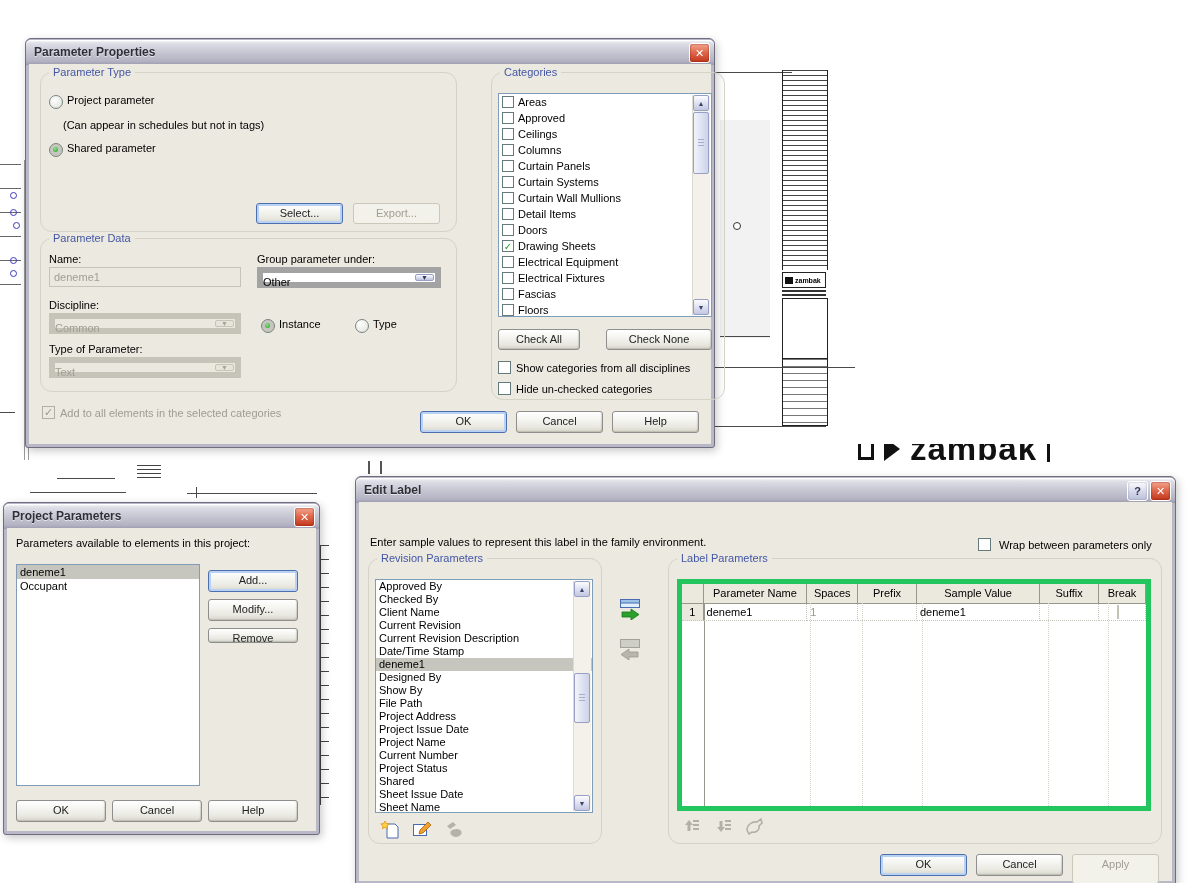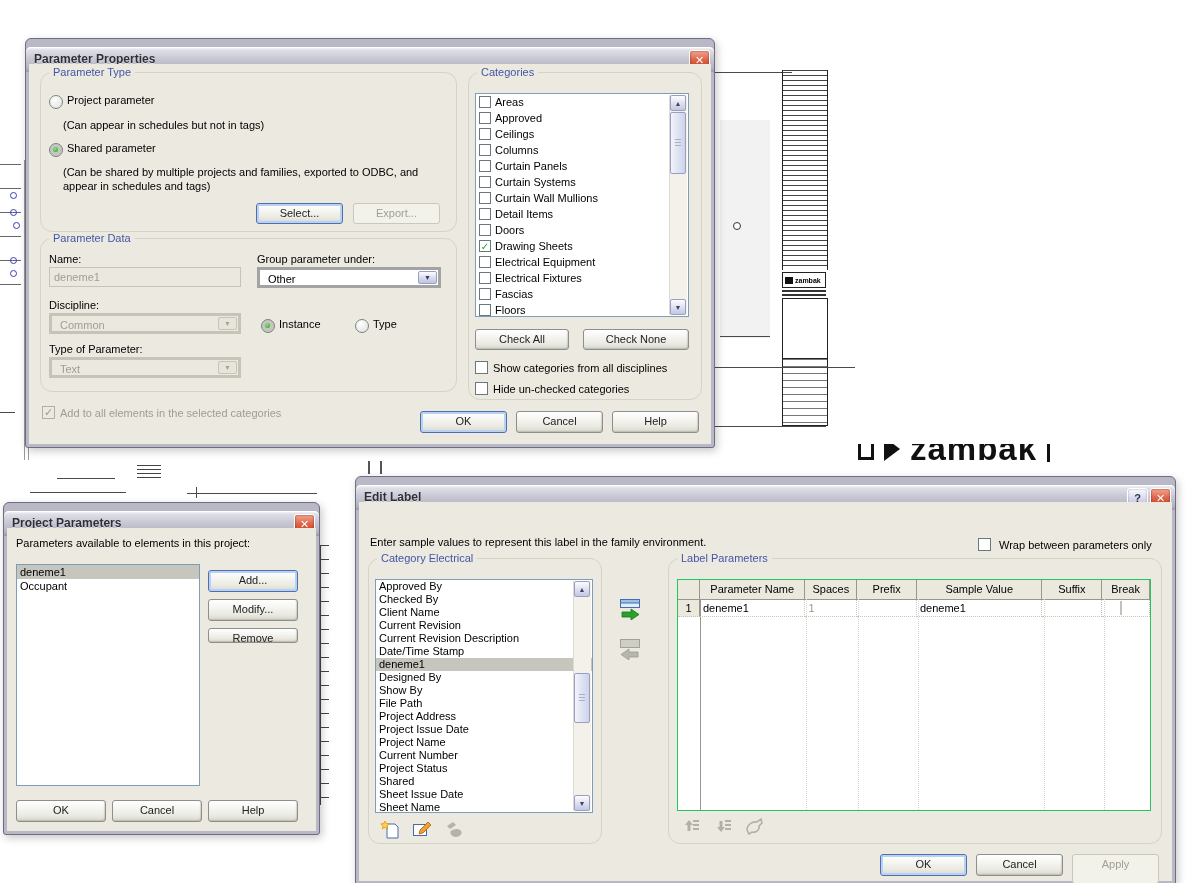--- a/index.html
+++ b/index.html
@@ -2,21 +2,21 @@
 <html><head>
 <meta charset="utf-8">
 <style>
   html,body{margin:0;padding:0}
   body{width:1194px;height:883px;position:relative;background:#fff;overflow:hidden;
        font-family:"Liberation Sans","DejaVu Sans",sans-serif;font-size:11px;color:#000}
   .abs{position:absolute}
   
   .dialog{position:absolute;background:#b9b8c6;border:1px solid #6f6d7f;
           border-radius:6px 6px 3px 3px;box-shadow:2px 3px 8px rgba(0,0,0,.22)}
-  .titlebar{position:absolute;top:8px;left:0;right:0;height:25px;border-radius:5px 5px 0 0;
+  .titlebar{position:absolute;top:1px;left:0;right:0;height:25px;border-radius:5px 5px 0 0;
             background:linear-gradient(180deg,#fdfdfe 0%,#dfdfe8 12%,#c9c9d5 45%,#b3b2c2 85%,#9a99ac 100%);
             box-shadow:inset 0 1px 0 #fff}
   .titlebar .ttl{position:absolute;left:8px;top:5px;font-weight:bold;font-size:12px;color:#2f2f38;
                  text-shadow:0 1px 0 rgba(255,255,255,.6)}
   .capbtn{position:absolute;top:3px;width:19px;height:18px;border-radius:3px;border:1px solid #fff;
           display:flex;align-items:center;justify-content:center;font-size:11px;font-weight:bold;cursor:default}
   .xbtn{background:linear-gradient(180deg,#f3a793 0%,#e06a4e 45%,#c2371c 100%);color:#fff;
         box-shadow:inset 0 0 2px #7e1c08}
   .qbtn{background:linear-gradient(180deg,#fdfdfe,#d5d8ea 55%,#bcc0d8);color:#2f3550;
         box-shadow:inset 0 0 2px #8a8fa8}
@@ -34,21 +34,21 @@
   .radio{position:absolute;width:12px;height:12px;border-radius:50%;border:1px solid #77867f;
          background:radial-gradient(circle at 35% 30%,#fff,#dededa)}
   .radio.sel::after{content:'';position:absolute;left:3px;top:3px;width:5px;height:5px;border-radius:50%;
          background:radial-gradient(circle at 40% 35%,#8fe08f,#1ea21e)}
   .cb{box-sizing:border-box;width:13px;height:13px;border:1px solid #66797c;background:#fff;
       display:inline-flex;align-items:center;justify-content:center;font-size:11px;font-weight:bold;color:#1ba11b}
   .cb.dis{background:#ece9e0;border-color:#b0afa2;color:#9a998c}
   .cb.sm{width:12px;height:12px;font-size:10px}
   .inputbox{position:absolute;box-sizing:border-box;border:1px solid #c6c3b8;background:#ebe9df;
             color:#a09e94;padding:2px 4px;line-height:14px}
-  .combo{position:absolute;box-sizing:border-box;background:#fff;border:3px solid #a3a3a3;padding-left:8px;
+  .combo{position:absolute;box-sizing:border-box;background:#fff;border:6px solid #a3a3a3;padding-left:0;
          line-height:19px;color:#000}
   .combo .carr{position:absolute;top:1px;right:1px;bottom:1px;width:17px;border:1px solid #97a0c4;border-radius:2px;
          background:linear-gradient(180deg,#fdfdfe,#d7daee 55%,#bfc4de);display:flex;align-items:center;
          justify-content:center;font-size:7px;color:#333a5e}
   .combo.dis{background:#ebe9df;border-color:#c6c4b8;color:#a09e94}
   .combo.dis .carr{background:#e7e5da;border-color:#c6c4b8;color:#a6a498}
   .list{position:absolute;box-sizing:border-box;background:#fff;border:1px solid #7f9db9;overflow:hidden}
   .lrow{display:flex;align-items:center;height:16px;gap:4px;padding-left:3px}
   .prow{height:14px;line-height:14px;padding-left:3px;white-space:nowrap}
   .crow{height:13px;line-height:13px;padding-left:3px;white-space:nowrap}
@@ -57,21 +57,21 @@
   .sb{position:absolute;top:1px;right:1px;bottom:1px;width:17px;background:#f3f1e9;border-left:1px solid #dddbd0}
   .sb .up,.sb .dn{position:absolute;left:0;width:16px;height:16px;border:1px solid #97a0c4;border-radius:2px;
       background:linear-gradient(180deg,#fdfdfe,#d9dcef 60%,#c3c7e0);font-size:7px;color:#3c4468;
       display:flex;align-items:center;justify-content:center;box-sizing:border-box}
   .sb .up{top:0}.sb .dn{bottom:0}
   .sb .thumb{position:absolute;left:0;width:16px;border:1px solid #97a0c4;border-radius:2px;box-sizing:border-box;
       background:linear-gradient(90deg,#f2f4fb,#ccd3ea)}
   .sb .thumb::after{content:'';position:absolute;left:4px;right:4px;top:50%;height:8px;margin-top:-4px;
       background:repeating-linear-gradient(180deg,#a7afce 0 1px,transparent 1px 3px)}
   
-  .ltable{position:absolute;background:#fff;border:1px solid #22c55e;box-sizing:border-box;overflow:hidden}
+  .ltable{position:absolute;background:#fff;border:5px solid #22c55e;box-sizing:border-box;overflow:hidden}
   .thr{display:flex;height:19px;background:#ebe8dd;border-bottom:1px solid #98978c}
   .th{box-sizing:border-box;border-right:1px solid #98978c;text-align:center;line-height:18px;overflow:hidden}
   .tr1{display:flex;height:17px;position:relative;z-index:2}
   .td{box-sizing:border-box;border-right:1px dotted #c6c5ba;border-bottom:1px dotted #c6c5ba;
       line-height:16px;padding-left:3px;overflow:hidden}
   .td.num{background:#ebe8dd;border-right:1px solid #98978c;text-align:center;padding:0}
   .vsep{position:absolute;top:19px;bottom:0;width:0;border-left:1px dotted #d4d3c8;z-index:1}
   .tinycb{box-sizing:border-box;width:11px;height:11px;border:1px solid #c3c2b6;background:#f5f4ed;margin:3px 0 0 18px}
   
   .iconbtn{position:absolute;width:26px;height:22px;display:flex;align-items:center;justify-content:center}
@@ -134,21 +134,20 @@
   </div>
   <div class="dlgbody">
 
     <div class="group" style="left:11px;top:8px;width:415px;height:158px">
       <span class="glab">Parameter Type</span>
       <span class="radio" style="left:8px;top:22px"></span>
       <span class="lbl" style="left:26px;top:21px">Project parameter</span>
       <span class="lbl" style="left:22px;top:46px">(Can appear in schedules but not in tags)</span>
       <span class="radio sel" style="left:8px;top:70px"></span>
       <span class="lbl" style="left:26px;top:69px">Shared parameter</span>
-      <span class="lbl" style="left:22px;top:92px;width:372px;white-space:normal;line-height:14px">(Can be shared by multiple projects and families, exported to ODBC, and appear in schedules and tags)</span>
       <span class="btn focus" style="left:215px;top:130px;width:87px">Select...</span>
       <span class="btn disabled" style="left:312px;top:130px;width:87px">Export...</span>
     </div>
 
     <div class="group" style="left:11px;top:174px;width:415px;height:152px">
       <span class="glab">Parameter Data</span>
       <span class="lbl" style="left:8px;top:14px">Name:</span>
       <span class="inputbox" style="left:8px;top:28px;width:192px;height:20px">deneme1</span>
       <span class="lbl" style="left:216px;top:14px">Group parameter under:</span>
       <span class="combo" style="left:216px;top:28px;width:184px;height:21px">
@@ -164,21 +163,21 @@
       <span class="lbl" style="left:238px;top:79px">Instance</span>
       <span class="radio" style="left:314px;top:80px"></span>
       <span class="lbl" style="left:332px;top:79px">Type</span>
       <span class="lbl" style="left:8px;top:104px">Type of Parameter:</span>
       <span class="combo dis" style="left:8px;top:118px;width:192px;height:21px">
         <span>Text</span>
         <span class="carr">▼</span>
       </span>
     </div>
 
-    <div class="group" style="left:439px;top:8px;width:232px;height:326px">
+    <div class="group" style="left:462px;top:8px;width:232px;height:326px">
       <span class="glab">Categories</span>
       <div class="list" style="left:6px;top:20px;width:214px;height:224px">
         <div class="lrow">
             <span class="cb sm"></span>
             <span>Areas</span>
           </div>
           <div class="lrow">
             <span class="cb sm"></span>
             <span>Approved</span>
           </div>
@@ -229,21 +228,21 @@
           <div class="lrow">
             <span class="cb sm"></span>
             <span>Floors</span>
           </div>
           <div class="sb">
           <span class="up">▲</span>
           <span class="dn">▼</span>
           <span class="thumb" style="top:17px;height:62px"></span>
         </div>
       </div>
-      <span class="btn" style="left:6px;top:256px;width:94px">Check All</span>
+      <span class="btn" style="left:6px;top:256px;width:82px">Check All</span>
       <span class="btn" style="left:114px;top:256px;width:106px">Check None</span>
       <span class="cb" style="position:absolute;left:6px;top:288px"></span>
       <span class="lbl" style="left:24px;top:289px">Show categories from all disciplines</span>
       <span class="cb" style="position:absolute;left:6px;top:309px"></span>
       <span class="lbl" style="left:24px;top:310px">Hide un-checked categories</span>
     </div>
 
     <span class="cb dis" style="position:absolute;left:13px;top:342px">✓</span>
     <span class="lbl dim" style="left:31px;top:343px">Add to all elements in the selected categories</span>
 
@@ -278,21 +277,21 @@
     <span class="ttl">Edit Label</span>
     <span class="capbtn qbtn" style="right:27px">?</span>
     <span class="capbtn xbtn" style="right:4px">✕</span>
   </div>
   <div class="dlgbody">
     <span class="lbl" style="left:11px;top:34px">Enter sample values to represent this label in the family environment.</span>
     <span class="cb" style="position:absolute;left:619px;top:36px"></span>
     <span class="lbl" style="left:640px;top:37px">Wrap between parameters only</span>
 
     <div class="group" style="left:9px;top:56px;width:232px;height:284px">
-      <span class="glab">Category Electrical</span>
+      <span class="glab">Revision Parameters</span>
       <div class="list" style="left:6px;top:20px;width:218px;height:234px">
         <div class="crow">Approved By</div>
           <div class="crow">Checked By</div>
           <div class="crow">Client Name</div>
           <div class="crow">Current Revision</div>
           <div class="crow">Current Revision Description</div>
           <div class="crow">Date/Time Stamp</div>
           <div class="crow sel">deneme1</div>
           <div class="crow">Designed By</div>
           <div class="crow">Show By</div>

